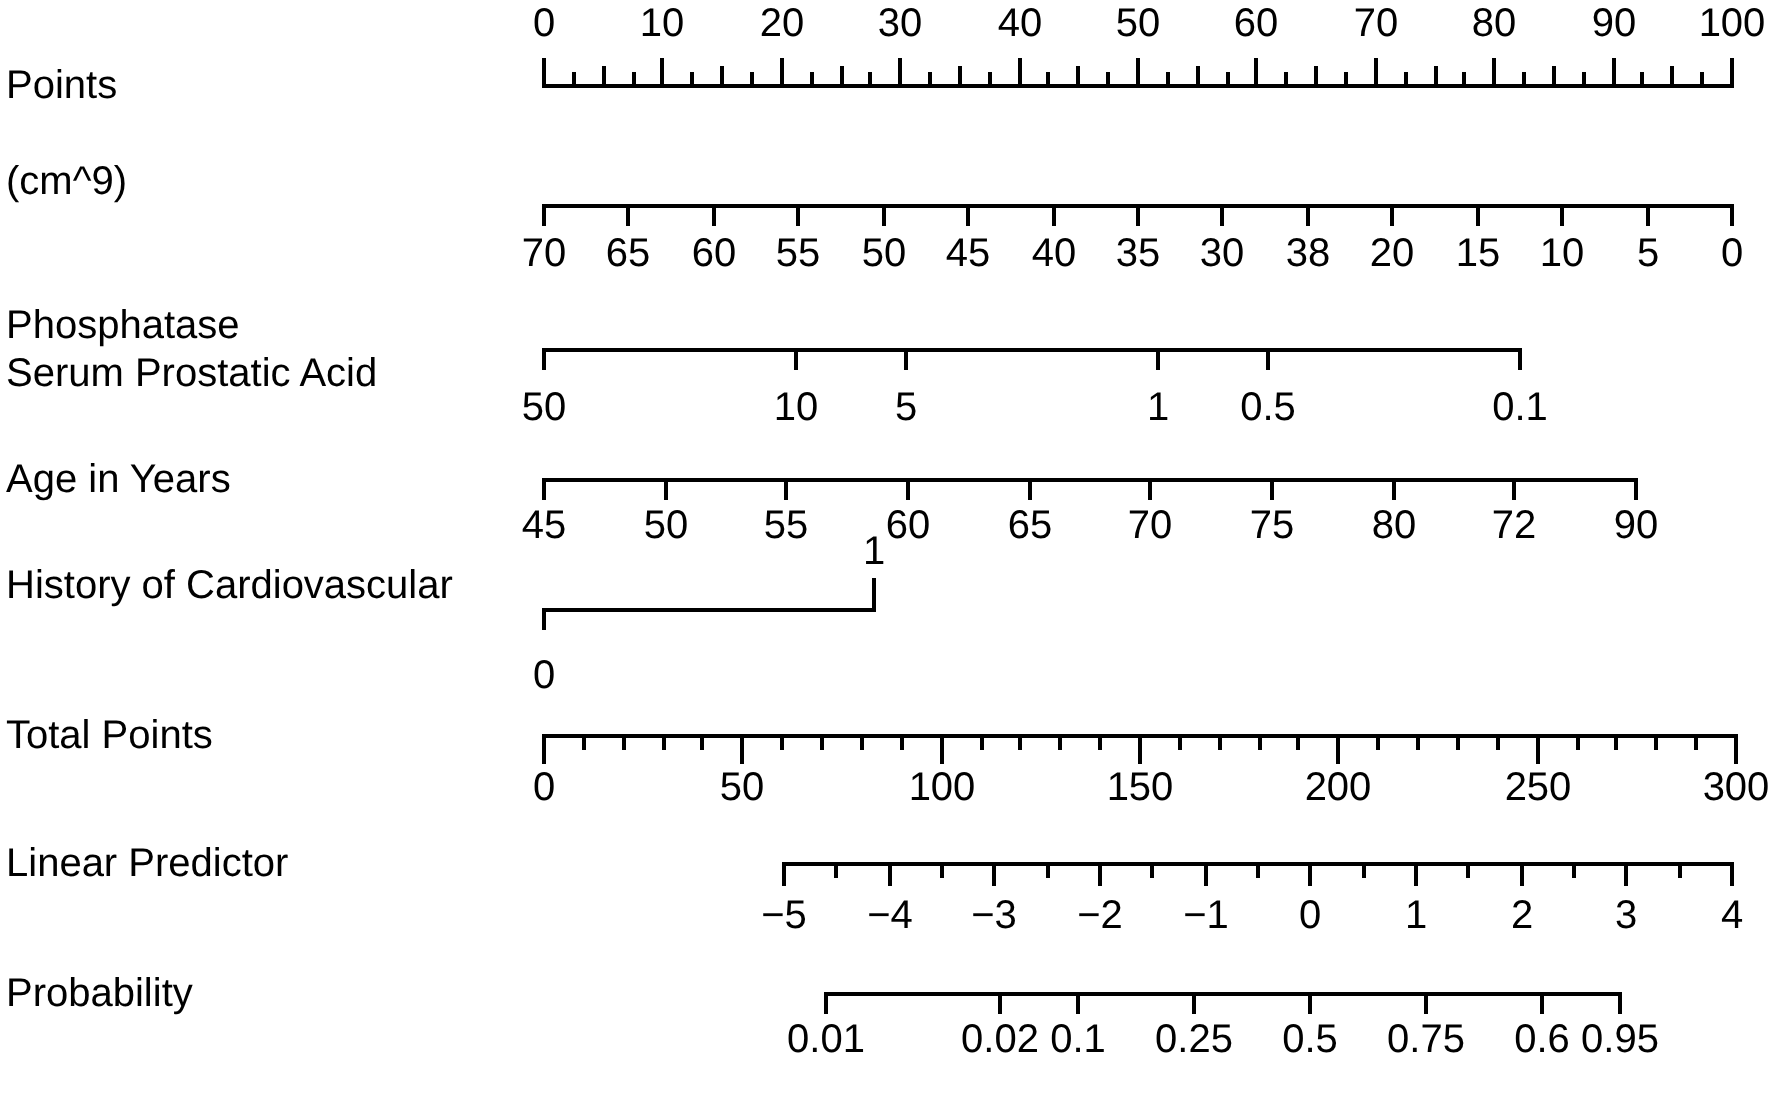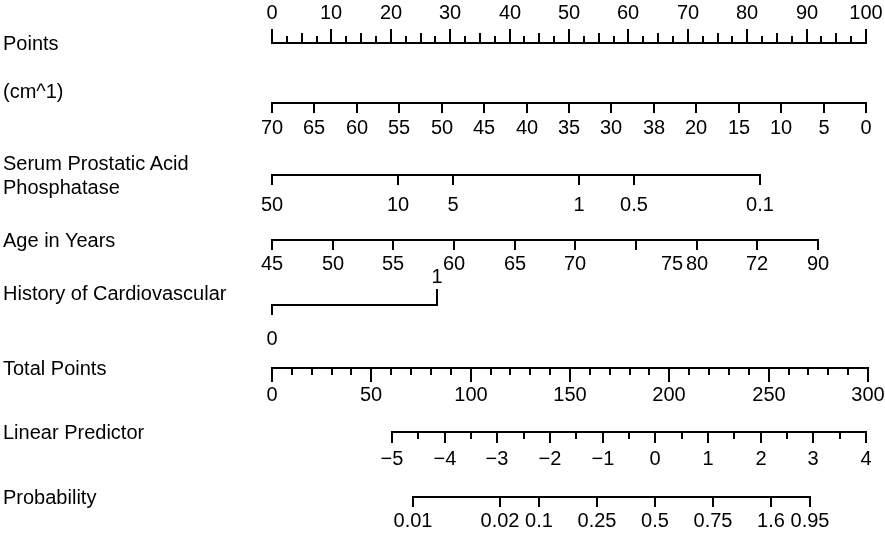--- a/index.html
+++ b/index.html
@@ -101,21 +101,21 @@
       <div class="tick-mark" style="left: 672px; height: 8px; top: 36px;"></div>
       <div class="tick-mark" style="left: 702px; height: 8px; top: 36px;"></div>
       <div class="tick-mark" style="left: 731px; height: 8px; top: 36px;"></div>
       <div class="tick-mark" style="left: 761px; height: 8px; top: 36px;"></div>
       <div class="tick-mark" style="left: 791px; height: 8px; top: 36px;"></div>
       <div class="tick-mark" style="left: 820px; height: 8px; top: 36px;"></div>
       <div class="tick-mark" style="left: 850px; height: 8px; top: 36px;"></div>
     </div>
     <div class="axis-row" style="position: absolute;">
       <div class="axis-title" style="top: 79px;">
-        <div>(cm^1)</div>
+        <div>(cm^9)</div>
       </div>
       <div class="axis-line" style="left: 271px; top: 102px; width: 596px;"></div>
       <div class="tick-mark" style="left: 271px; height: 11px; top: 102px;"></div>
       <div class="tick-label" style="left: 272px; top: 115px;">70</div>
       <div class="tick-mark" style="left: 313px; height: 11px; top: 102px;"></div>
       <div class="tick-label" style="left: 314px; top: 115px;">65</div>
       <div class="tick-mark" style="left: 356px; height: 11px; top: 102px;"></div>
       <div class="tick-label" style="left: 357px; top: 115px;">60</div>
       <div class="tick-mark" style="left: 398px; height: 11px; top: 102px;"></div>
       <div class="tick-label" style="left: 399px; top: 115px;">55</div>
@@ -137,22 +137,22 @@
       <div class="tick-label" style="left: 739px; top: 115px;">15</div>
       <div class="tick-mark" style="left: 780px; height: 11px; top: 102px;"></div>
       <div class="tick-label" style="left: 781px; top: 115px;">10</div>
       <div class="tick-mark" style="left: 823px; height: 11px; top: 102px;"></div>
       <div class="tick-label" style="left: 824px; top: 115px;">5</div>
       <div class="tick-mark" style="left: 865px; height: 11px; top: 102px;"></div>
       <div class="tick-label" style="left: 866px; top: 115px;">0</div>
     </div>
     <div class="axis-row" style="position: absolute;">
       <div class="axis-title" style="top: 151px;">
+        <div>Phosphatase</div>
         <div>Serum Prostatic Acid</div>
-        <div>Phosphatase</div>
       </div>
       <div class="axis-line" style="left: 271px; top: 174px; width: 490px;"></div>
       <div class="tick-mark" style="left: 271px; height: 11px; top: 174px;"></div>
       <div class="tick-label" style="left: 272px; top: 192px;">50</div>
       <div class="tick-mark" style="left: 397px; height: 11px; top: 174px;"></div>
       <div class="tick-label" style="left: 398px; top: 192px;">10</div>
       <div class="tick-mark" style="left: 452px; height: 11px; top: 174px;"></div>
       <div class="tick-label" style="left: 453px; top: 192px;">5</div>
       <div class="tick-mark" style="left: 578px; height: 11px; top: 174px;"></div>
       <div class="tick-label" style="left: 579px; top: 192px;">1</div>
@@ -172,21 +172,21 @@
       <div class="tick-label" style="left: 333px; top: 251px;">50</div>
       <div class="tick-mark" style="left: 392px; height: 11px; top: 239px;"></div>
       <div class="tick-label" style="left: 393px; top: 251px;">55</div>
       <div class="tick-mark" style="left: 453px; height: 11px; top: 239px;"></div>
       <div class="tick-label" style="left: 454px; top: 251px;">60</div>
       <div class="tick-mark" style="left: 514px; height: 11px; top: 239px;"></div>
       <div class="tick-label" style="left: 515px; top: 251px;">65</div>
       <div class="tick-mark" style="left: 574px; height: 11px; top: 239px;"></div>
       <div class="tick-label" style="left: 575px; top: 251px;">70</div>
       <div class="tick-mark" style="left: 635px; height: 11px; top: 239px;"></div>
-      <div class="tick-label" style="left: 672px; top: 251px;">75</div>
+      <div class="tick-label" style="left: 636px; top: 251px;">75</div>
       <div class="tick-mark" style="left: 696px; height: 11px; top: 239px;"></div>
       <div class="tick-label" style="left: 697px; top: 251px;">80</div>
       <div class="tick-mark" style="left: 756px; height: 11px; top: 239px;"></div>
       <div class="tick-label" style="left: 757px; top: 251px;">72</div>
       <div class="tick-mark" style="left: 817px; height: 11px; top: 239px;"></div>
       <div class="tick-label" style="left: 818px; top: 251px;">90</div>
     </div>
     <div class="axis-row" style="position: absolute;">
       <div class="axis-title" style="top: 281px;">
         <div>History of Cardiovascular</div>
@@ -287,17 +287,17 @@
       <div class="tick-label" style="left: 500px; top: 508px;">0.02</div>
       <div class="tick-mark" style="left: 538px; height: 11px; top: 496px;"></div>
       <div class="tick-label" style="left: 539px; top: 508px;">0.1</div>
       <div class="tick-mark" style="left: 596px; height: 11px; top: 496px;"></div>
       <div class="tick-label" style="left: 597px; top: 508px;">0.25</div>
       <div class="tick-mark" style="left: 654px; height: 11px; top: 496px;"></div>
       <div class="tick-label" style="left: 655px; top: 508px;">0.5</div>
       <div class="tick-mark" style="left: 712px; height: 11px; top: 496px;"></div>
       <div class="tick-label" style="left: 713px; top: 508px;">0.75</div>
       <div class="tick-mark" style="left: 770px; height: 11px; top: 496px;"></div>
-      <div class="tick-label" style="left: 771px; top: 508px;">1.6</div>
+      <div class="tick-label" style="left: 771px; top: 508px;">0.6</div>
       <div class="tick-mark" style="left: 809px; height: 11px; top: 496px;"></div>
       <div class="tick-label" style="left: 810px; top: 508px;">0.95</div>
     </div>
   </div>
 
 </body></html>

